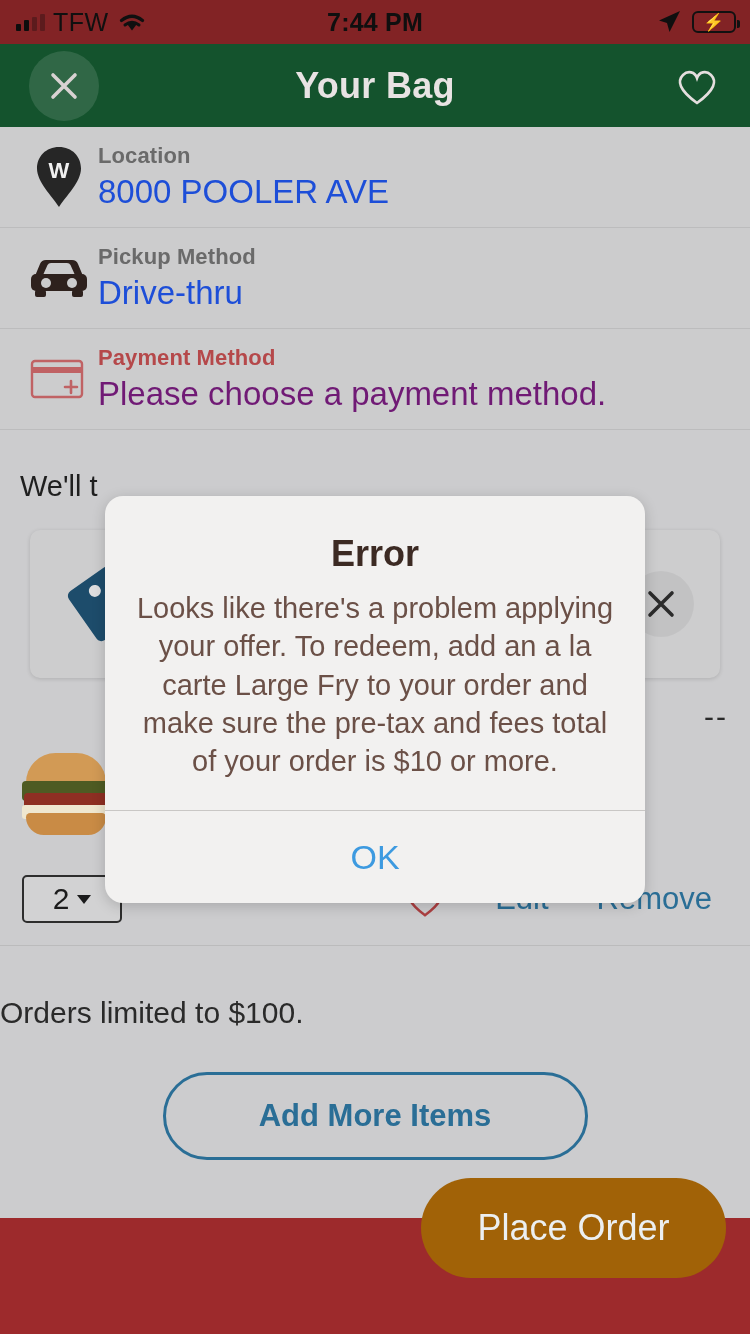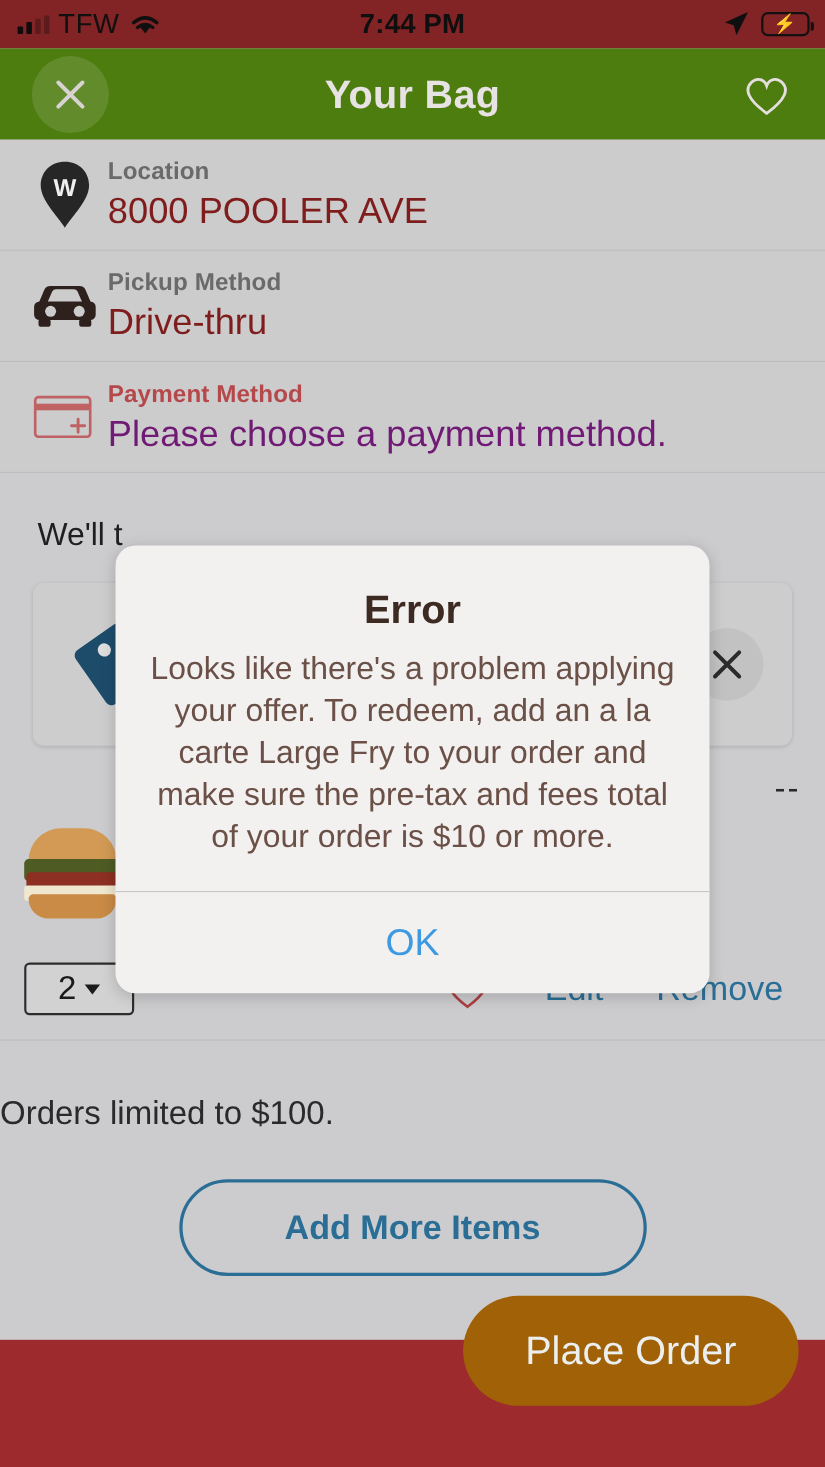--- a/index.html
+++ b/index.html
@@ -41,21 +41,21 @@
   }
   .battery .fill { width: 100%; height: 100%; background: #4ddc62; border-radius: 2px; }
   .bolt {
     position: absolute; left: 50%; top: 50%; transform: translate(-50%,-50%);
     font-size: 17px; color: #111; line-height: 1;
   }
 
   
   .header {
     position: absolute; top: 44px; left: 0; width: 750px; height: 83px;
-    background: #4d7c0f; display: flex; align-items: center;
+    background: #14532d; display: flex; align-items: center;
   }
   .close-btn {
     position: absolute; left: 29px; top: 50%; transform: translateY(-50%);
     width: 70px; height: 70px; border-radius: 50%;
     background: rgba(255,255,255,.12);
     display: flex; align-items: center; justify-content: center;
   }
   .close-btn svg { width: 34px; height: 34px; }
   .header-title {
     width: 100%; text-align: center; color: #e8e3e3;
@@ -68,28 +68,28 @@
 
   
   .info-list { position: absolute; top: 127px; left: 0; width: 750px; background: #cccccd; }
   .info-row {
     display: flex; align-items: center; height: 101px;
     border-bottom: 1px solid #bcbcbd; padding: 0 20px;
   }
   .info-icon { width: 78px; display: flex; align-items: center; justify-content: center; flex: 0 0 78px; }
   .info-text { display: flex; flex-direction: column; justify-content: center; }
   .info-label { font-size: 22px; font-weight: 700; color: #6a6a6a; letter-spacing: .1px; line-height: 1.25; }
-  .info-value { font-size: 33px; color: #7f1d1d; font-weight: 400; line-height: 1.2; margin-top: 2px; }
+  .info-value { font-size: 33px; color: #1d4ed8; font-weight: 400; line-height: 1.2; margin-top: 2px; }
   .info-row.payment .info-label { color: #b5484a; }
   .info-row.payment .info-value { color: #701a75; }
 
   
   .content { position: absolute; top: 430px; left: 0; width: 750px; }
   .promo-note {
-    font-size: 29px; color: #1f1f1f; padding: 38px 30px 10px 34px; line-height: 1.3;
+    font-size: 29px; color: #1f1f1f; padding: 38px 30px 10px 20px; line-height: 1.3;
   }
   .offer-card {
     margin: 14px 30px 0 30px; height: 148px; background: #cdcdce;
     border-radius: 10px; box-shadow: 0 1px 4px rgba(0,0,0,.14);
     display: flex; align-items: center; justify-content: space-between; padding: 0 26px;
   }
   .offer-remove {
     width: 66px; height: 66px; border-radius: 50%; background: rgba(0,0,0,.05);
     display: flex; align-items: center; justify-content: center;
   }

